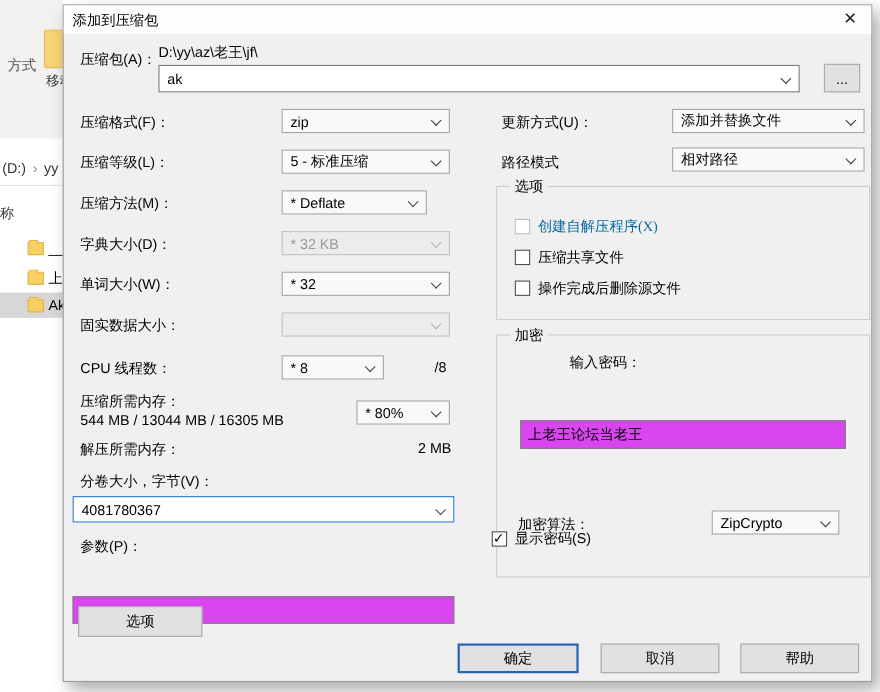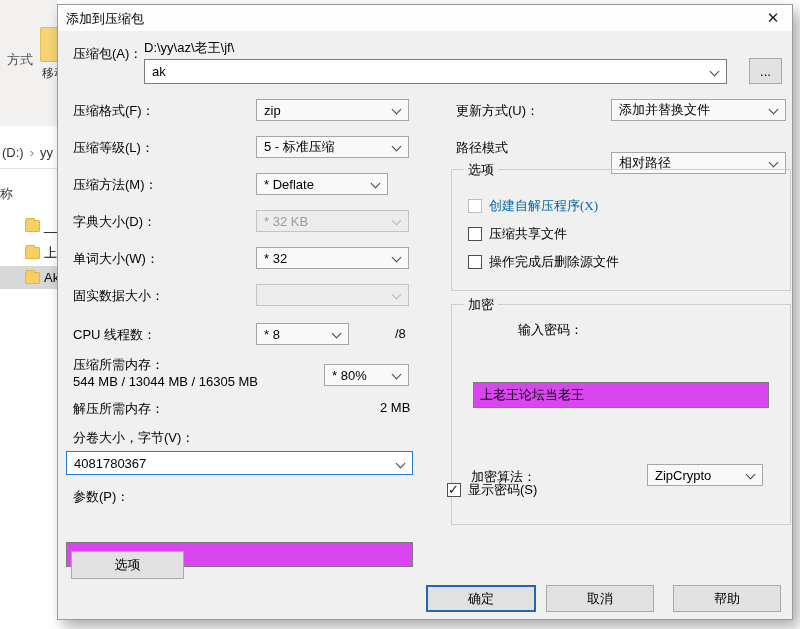--- a/index.html
+++ b/index.html
@@ -171,21 +171,21 @@
     <span>选项</span>
   </div>
 
   <div class="lbl" style="left:398px; top:97px;">更新方式(U)：</div>
   <div class="combo" style="left:553px; top:94px; width:175px;align-items:center;">
     <span class="val">添加并替换文件</span>
       <span class="chev"></span>
   </div>
 
   <div class="lbl" style="left:398px; top:134px;">路径模式</div>
-  <div class="combo" style="left:553px; top:147px; width:175px;">
+  <div class="combo" style="left:553px; top:129px; width:175px;">
     <span class="val">相对路径</span>
       <span class="chev"></span>
   </div>
 
   <div class="group" style="left:393px; top:164px; width:340px; height:122px;">
     <span class="group-title">选项</span>
   </div>
   <div class="cbrow dis-txt" style="left:410px; top:192px;">
     <span class="cb disabled"></span>
     <span>创建自解压程序(X)</span>
@@ -207,21 +207,21 @@
   <div class="cbrow" style="left:389px; top:436px;margin-top:40px;">
     <span class="cb checked"></span>
     <span>显示密码(S)</span>
   </div>
   <div class="lbl" style="left:413px; top:463px;">加密算法：</div>
   <div class="combo" style="left:589px; top:459px; width:116px;">
     <span class="val">ZipCrypto</span>
       <span class="chev"></span>
   </div>
 
-  <div class="btn primary" style="left:368px; top:580px; width:110px; height:27px;">
+  <div class="btn primary" style="left:358px; top:580px; width:110px; height:27px;">
     <span>确定</span>
   </div>
   <div class="btn" style="left:488px; top:580px; width:108px; height:27px;">
     <span>取消</span>
   </div>
   <div class="btn" style="left:615px; top:580px; width:108px; height:27px;">
     <span>帮助</span>
   </div>
 </div>
 

